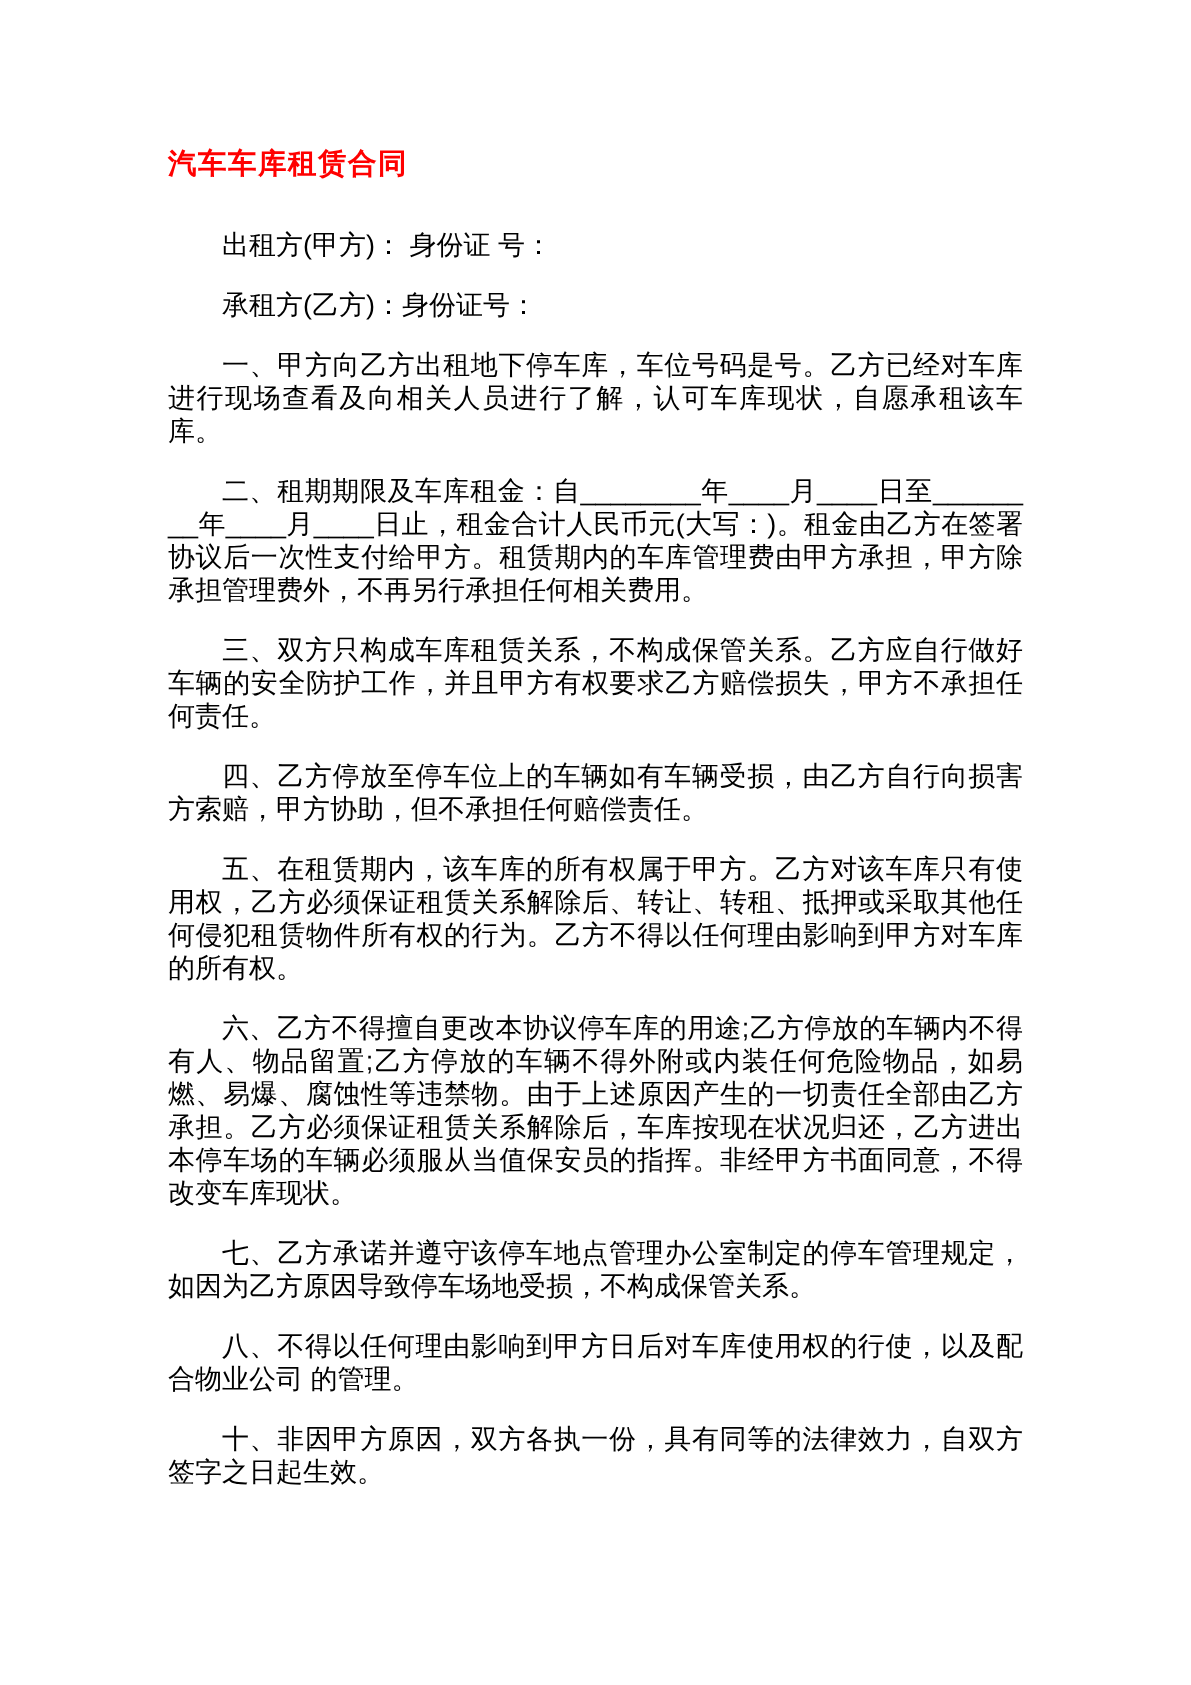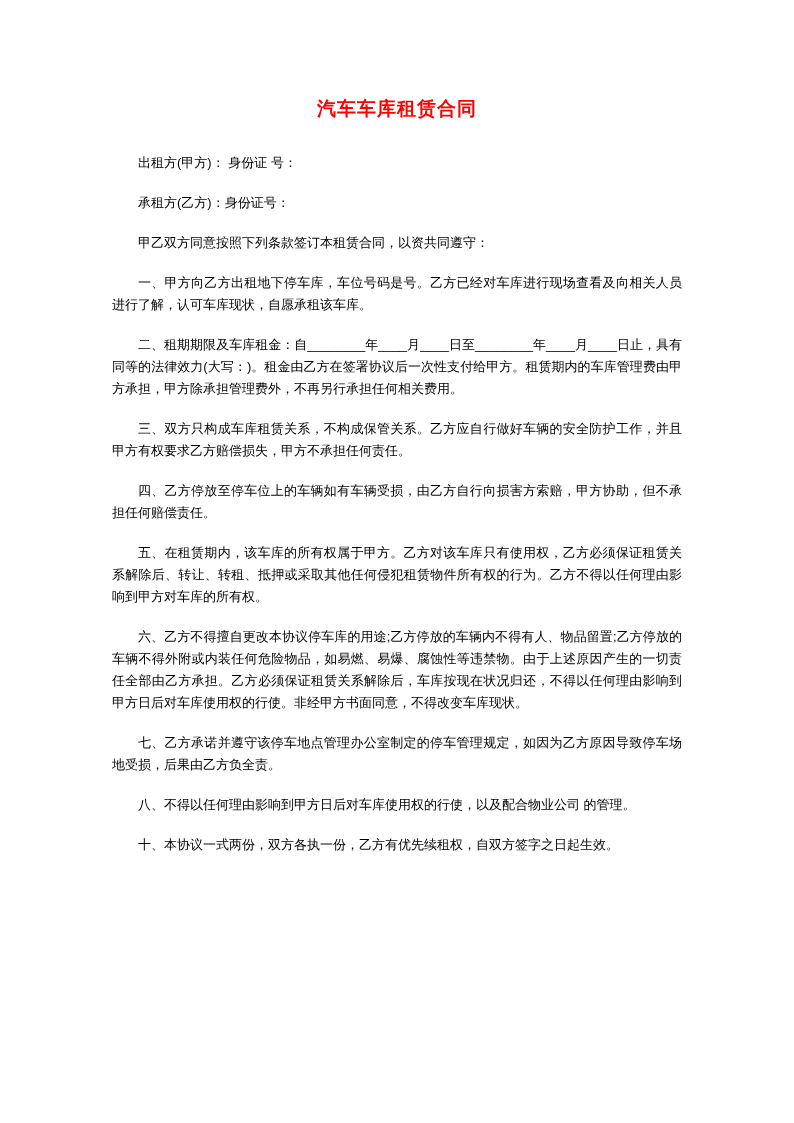--- a/index.html
+++ b/index.html
@@ -12,45 +12,44 @@
     width: 794px;
     min-height: 1123px;
     background: #ffffff;
     padding: 96px 112px 60px 112px;
     font-family: "Liberation Sans", sans-serif;
     color: #000000;
   }
   .doc-title {
     font-size: 19px;
     font-weight: bold;
-    text-align: center;
+    text-align: left;
     margin: 0 0 30px 0;
     letter-spacing: 1px;
   }
   .paragraphs p {
-    font-size: 13px;
+    font-size: 18px;
     line-height: 22px;
     margin: 0 0 18px 0;
     text-indent: 2em;
     text-align: justify;
     word-break: break-all;
   }
 </style>
 </head>
 <body>
 
 <div class="page" style="color: rgb(0, 0, 0);">
   <h1 class="doc-title" style="color: rgb(255, 0, 0);">汽车车库租赁合同</h1>
   <div class="paragraphs">
       <p>出租方(甲方)：  身份证 号：</p>
       <p>承租方(乙方)：身份证号：</p>
-      <p>甲乙双方同意按照下列条款签订本租赁合同，以资共同遵守：</p>
       <p>一、甲方向乙方出租地下停车库，车位号码是号。乙方已经对车库进行现场查看及向相关人员进行了解，认可车库现状，自愿承租该车库。</p>
-      <p>二、租期期限及车库租金：自________年____月____日至________年____月____日止，具有同等的法律效力(大写：)。租金由乙方在签署协议后一次性支付给甲方。租赁期内的车库管理费由甲方承担，甲方除承担管理费外，不再另行承担任何相关费用。</p>
+      <p>二、租期期限及车库租金：自________年____月____日至________年____月____日止，租金合计人民币元(大写：)。租金由乙方在签署协议后一次性支付给甲方。租赁期内的车库管理费由甲方承担，甲方除承担管理费外，不再另行承担任何相关费用。</p>
       <p>三、双方只构成车库租赁关系，不构成保管关系。乙方应自行做好车辆的安全防护工作，并且甲方有权要求乙方赔偿损失，甲方不承担任何责任。</p>
       <p>四、乙方停放至停车位上的车辆如有车辆受损，由乙方自行向损害方索赔，甲方协助，但不承担任何赔偿责任。</p>
       <p>五、在租赁期内，该车库的所有权属于甲方。乙方对该车库只有使用权，乙方必须保证租赁关系解除后、转让、转租、抵押或采取其他任何侵犯租赁物件所有权的行为。乙方不得以任何理由影响到甲方对车库的所有权。</p>
-      <p>六、乙方不得擅自更改本协议停车库的用途;乙方停放的车辆内不得有人、物品留置;乙方停放的车辆不得外附或内装任何危险物品，如易燃、易爆、腐蚀性等违禁物。由于上述原因产生的一切责任全部由乙方承担。乙方必须保证租赁关系解除后，车库按现在状况归还，不得以任何理由影响到甲方日后对车库使用权的行使。非经甲方书面同意，不得改变车库现状。</p>
-      <p>七、乙方承诺并遵守该停车地点管理办公室制定的停车管理规定，如因为乙方原因导致停车场地受损，后果由乙方负全责。</p>
+      <p>六、乙方不得擅自更改本协议停车库的用途;乙方停放的车辆内不得有人、物品留置;乙方停放的车辆不得外附或内装任何危险物品，如易燃、易爆、腐蚀性等违禁物。由于上述原因产生的一切责任全部由乙方承担。乙方必须保证租赁关系解除后，车库按现在状况归还，乙方进出本停车场的车辆必须服从当值保安员的指挥。非经甲方书面同意，不得改变车库现状。</p>
+      <p>七、乙方承诺并遵守该停车地点管理办公室制定的停车管理规定，如因为乙方原因导致停车场地受损，不构成保管关系。</p>
       <p>八、不得以任何理由影响到甲方日后对车库使用权的行使，以及配合物业公司  的管理。</p>
-      <p>十、本协议一式两份，双方各执一份，乙方有优先续租权，自双方签字之日起生效。</p>
+      <p>十、非因甲方原因，双方各执一份，具有同等的法律效力，自双方签字之日起生效。</p>
     </div>
 </div>
 
 </body></html>

